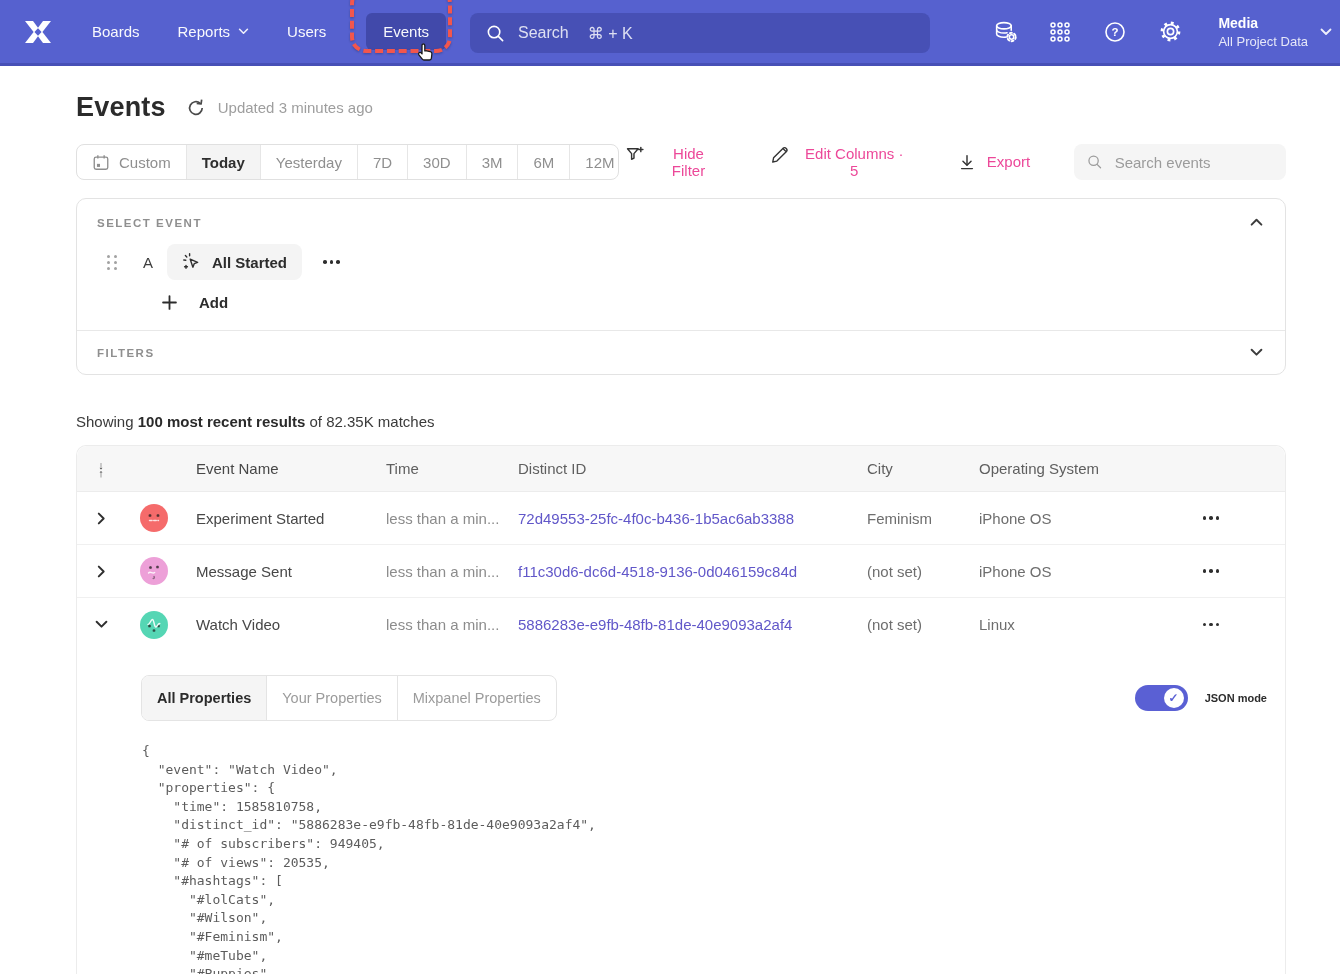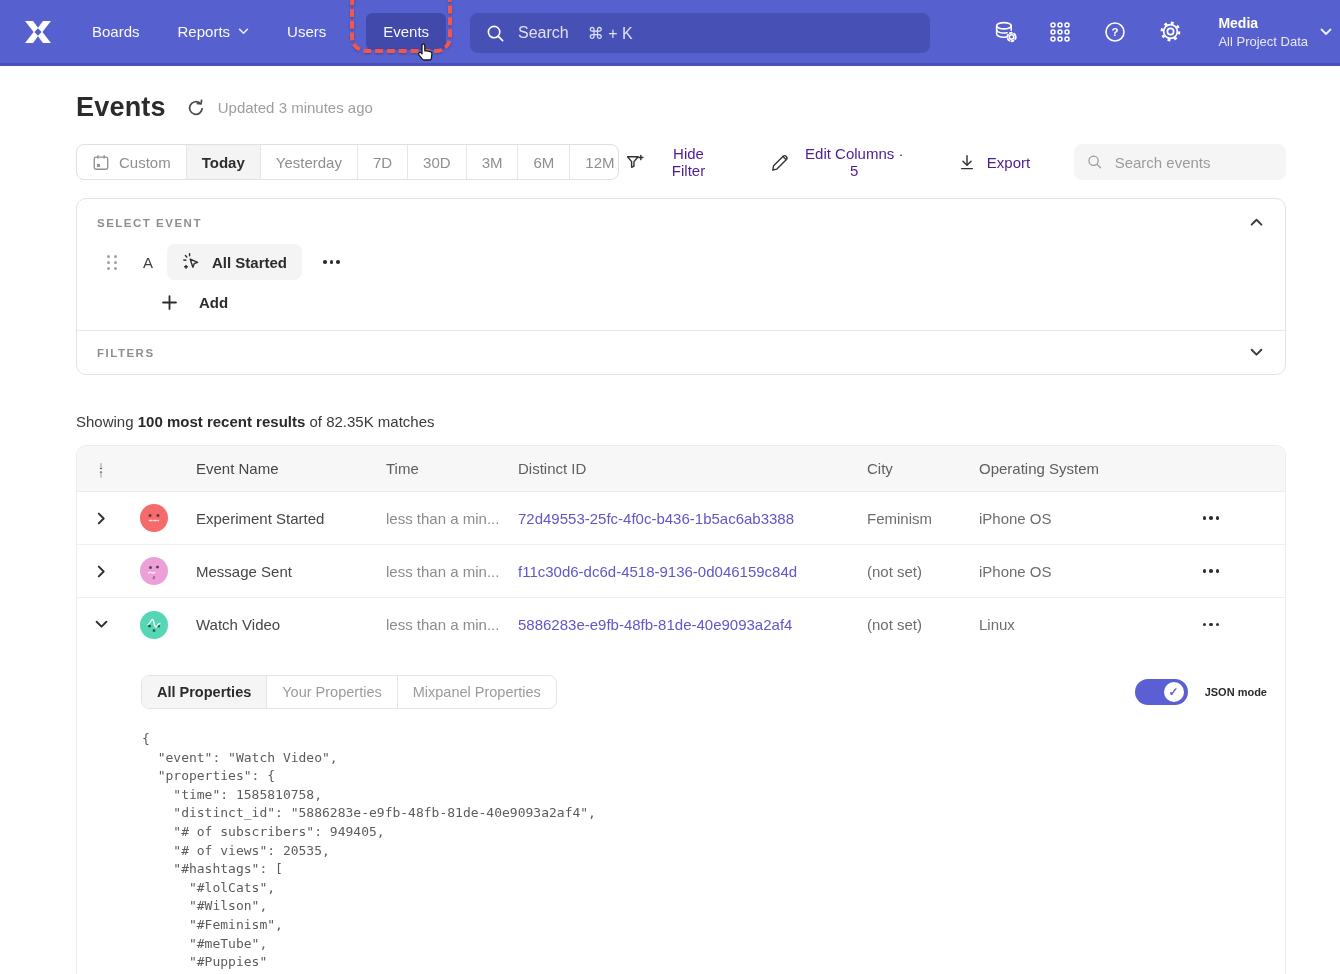--- a/index.html
+++ b/index.html
@@ -55,21 +55,21 @@
   .controls-row { margin-top:21px; display:flex; align-items:center; justify-content:space-between; }
   .segmented { display:inline-flex; border:1px solid #e0e0e0; border-radius:8px; height:36px; overflow:hidden; background:#fff; }
   .seg {
     display:flex; align-items:center; gap:9px; padding:0 15px; font-size:15px;
     color:#8f8f8f; border-right:1px solid #e6e6e6; cursor:pointer; background:none; border-top:none; border-bottom:none; border-left:none;
     font-family:"Liberation Sans", sans-serif;
   }
   .seg:last-child { border-right:none; }
   .seg.active { background:#f4f4f4; color:#2e2e2e; font-weight:700; }
   .toolbar { display:flex; align-items:center; gap:38px; }
-  .tool { display:flex; align-items:center; gap:11px; font-size:15px; color:#4c1d95; font-weight:500; cursor:pointer; background:none; border:none; font-family:"Liberation Sans", sans-serif; }
+  .tool { display:flex; align-items:flex-start; gap:11px; font-size:15px; color:#ec4899; font-weight:500; cursor:pointer; background:none; border:none; font-family:"Liberation Sans", sans-serif; }
   .search-events { width:218px; height:36px; background:#f5f5f5; border-radius:8px; display:flex; align-items:center; gap:10px; padding:0 13px; }
   .search-events input { border:none; outline:none; background:transparent; font-size:15px; width:100%; color:#333; font-family:"Liberation Sans", sans-serif; }
   .search-events input::placeholder { color:#9b9b9b; }
   
   .query-card { margin-top:18px; border:1px solid #e3e3e3; border-radius:10px; background:#fff; }
   .select-event { padding:17px 20px 18px; }
   .card-label-row { display:flex; align-items:center; justify-content:space-between; }
   .card-label { font-size:11.5px; font-weight:700; letter-spacing:1.5px; color:#8f8f8f; }
   .collapse-btn { background:none; border:none; padding:2px; cursor:pointer; display:flex; }
   .event-row { display:flex; align-items:center; margin-top:15px; padding-left:10px; }
@@ -95,21 +95,21 @@
   .c-name { padding-left:13px; color:#474747; }
   .c-time { color:#8c8c8c; white-space:nowrap; overflow:hidden; }
   .c-id { color:#6157c9; cursor:pointer; }
   .c-dim { color:#6e6e6e; }
   .sort-btn { background:none; border:none; cursor:pointer; display:flex; flex-direction:column; line-height:8px; font-size:11px; color:#3c3c3c; font-weight:700; padding:0; }
   .expander { background:none; border:none; cursor:pointer; display:flex; padding:4px; }
   .avatar { width:28px; height:28px; border-radius:50%; display:flex; align-items:center; justify-content:center; }
   
   .expanded-panel { background:#fff; padding:24px 18px 0 64px; }
   .exp-top { display:flex; align-items:center; justify-content:space-between; }
-  .tabs { display:inline-flex; border:1px solid #e4e4e4; border-radius:8px; overflow:hidden; height:34px; }
+  .tabs { display:inline-flex; border:1px solid #e4e4e4; border-radius:8px; overflow:hidden; height:46px; }
   .tab { display:flex; align-items:center; padding:0 15px; font-size:14.5px; color:#9b9b9b; border-right:1px solid #e4e4e4; background:none; border-top:none; border-bottom:none; border-left:none; cursor:pointer; font-family:"Liberation Sans", sans-serif; }
   .tab:last-child { border-right:none; }
   .tab.active { background:#f5f5f5; color:#2c2c2c; font-weight:700; }
   .json-mode { display:flex; align-items:center; gap:17px; }
   .toggle { width:53px; height:26px; border-radius:13px; background:#5a60d4; position:relative; border:none; cursor:pointer; }
   .toggle .knob { position:absolute; top:3px; right:4px; width:20px; height:20px; background:#fff; border-radius:50%; display:flex; align-items:center; justify-content:center; color:#5a60d4; font-size:12px; font-weight:700; }
   .json-mode-label { font-size:11px; font-weight:600; color:#2c2c2c; }
   pre.json { margin:21px 0 0 1px; font-family:"DejaVu Sans Mono", monospace; font-size:13px; line-height:18.6px; color:#5c5c5c; }
 </style>
 </head>

